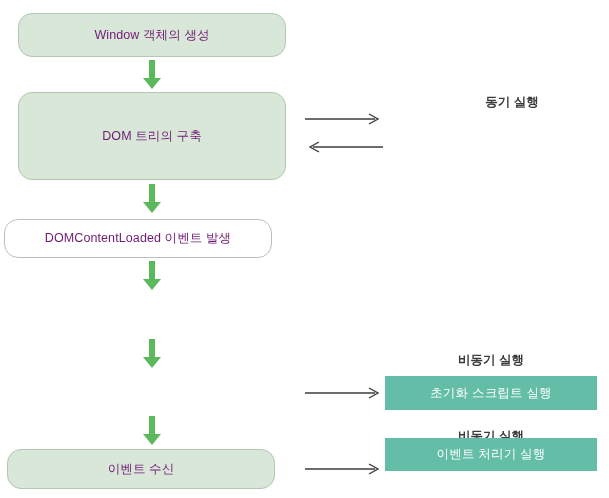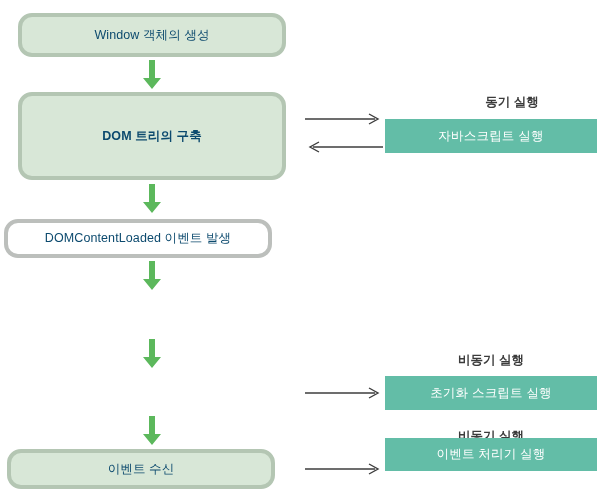--- a/index.html
+++ b/index.html
@@ -13,27 +13,27 @@
     height: 498px;
     background: #ffffff;
     font-family: "Liberation Sans", "DejaVu Sans", sans-serif;
     overflow: hidden;
   }
 
   
   .flow-box {
     position: absolute;
     box-sizing: border-box;
-    border: 4px solid #0c4a6e;
+    border: 1px solid #0c4a6e;
     border-radius: 14px;
     display: flex;
     align-items: center;
     justify-content: center;
     text-align: left;
-    color: #0c4a6e;
+    color: #701a75;
     font-size: 12.5px;
     letter-spacing: 0.1px;
     line-height: 1.2;
   }
   .flow-box.green {
     background: #d8e7d7;
     border-color: #b4c6b3;
   }
   .flow-box.white {
     background: #ffffff;
@@ -83,21 +83,21 @@
   <div class="flow-box green" style="left:18px; top:13px; width:268px; height:44px;">
     <span>Window 객체의 생성</span>
   </div>
 
   <div class="v-arrow" style="left:141px; top:60px;">
     <svg width="22" height="30" viewBox="0 0 22 30">
       <path d="M8 0 H14 V18 H20 L11 29 L2 18 H8 Z" fill="#5cb85c"></path>
     </svg>
   </div>
 
-  <div class="flow-box green" style="left:18px; top:92px; width:268px; height:88px;font-weight:bold;">
+  <div class="flow-box green" style="left:18px; top:92px; width:268px; height:88px;">
     <span>DOM 트리의 구축</span>
   </div>
 
   <div class="v-arrow" style="left:141px; top:184px;">
     <svg width="22" height="30" viewBox="0 0 22 30">
       <path d="M8 0 H14 V18 H20 L11 29 L2 18 H8 Z" fill="#5cb85c"></path>
     </svg>
   </div>
 
   <div class="flow-box white" style="left:4px; top:219px; width:268px; height:39px;">
@@ -139,23 +139,20 @@
     </svg>
   </div>
 
   <div class="h-arrow" style="left:305px; top:140px;">
     <svg width="78" height="14" viewBox="0 0 78 14">
       <line x1="8" y1="7" x2="78" y2="7" stroke="#3d3d3d" stroke-width="1.4"></line>
       <polyline points="14,2 5,7 14,12" fill="none" stroke="#3d3d3d" stroke-width="1.4"></polyline>
     </svg>
   </div>
 
-  <div class="side-box" style="left:385px; top:119px; width:212px; height:34px;">
-    <span>자바스크립트 실행</span>
-  </div>
 
   <div class="side-label" style="left:385px; top:352px; width:212px;">
     <span>비동기 실행</span>
   </div>
 
   <div class="h-arrow" style="left:305px; top:386px;">
     <svg width="78" height="14" viewBox="0 0 78 14">
       <line x1="0" y1="7" x2="70" y2="7" stroke="#3d3d3d" stroke-width="1.4"></line>
       <polyline points="64,2 73,7 64,12" fill="none" stroke="#3d3d3d" stroke-width="1.4"></polyline>
     </svg>

